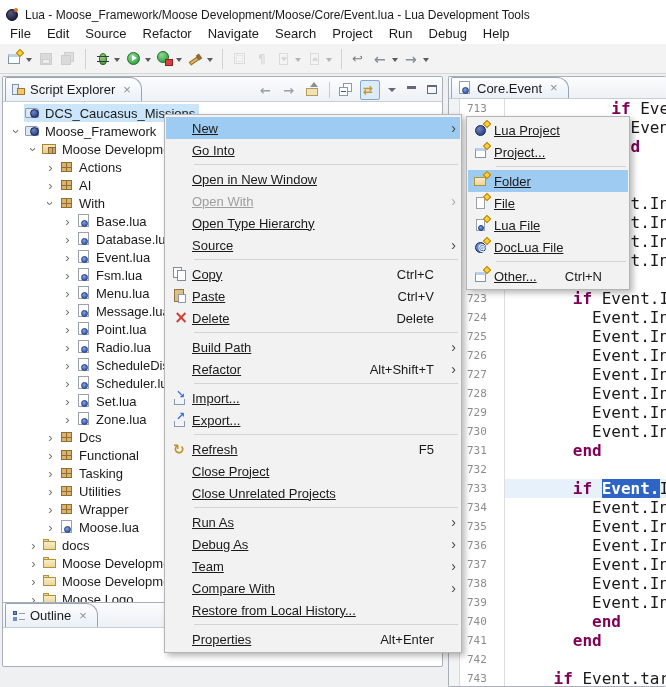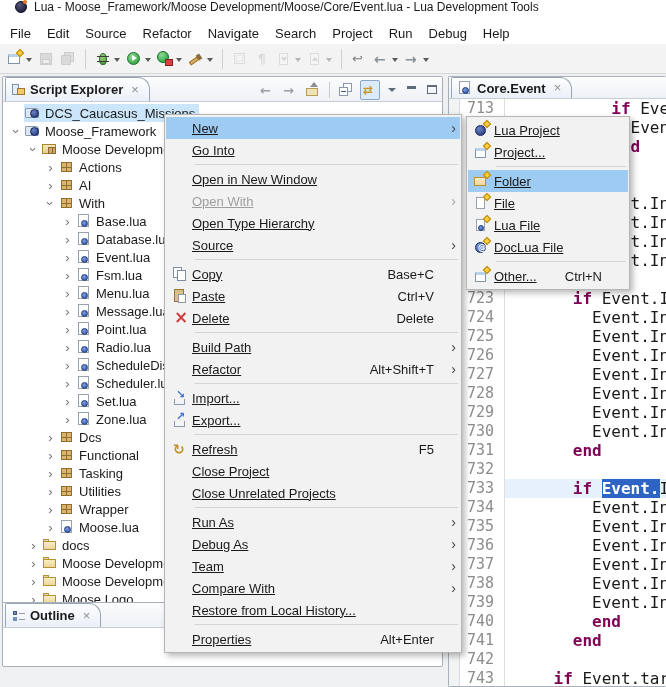--- a/index.html
+++ b/index.html
@@ -2,63 +2,63 @@
 <html><head>
 <meta charset="utf-8">
 <style>
   * { box-sizing: border-box; margin: 0; padding: 0; }
   html,body { background:#fff; }
   #app {
     position:relative; width:666px; height:687px; overflow:hidden;
     background:#fff; font-family:"Liberation Sans",sans-serif; font-size:13px; color:#1a1a1a;
   }
   
-  .titlebar { position:absolute; left:0; top:0; width:666px; height:22px; background:#fff; display:flex; align-items:flex-start; padding-left:14px; }
+  .titlebar { position:absolute; left:0; top:0; width:666px; height:22px; background:#fff; display:flex; align-items:flex-end; padding-left:5px; }
   .title-text { font-size:12px; margin-left:6px; white-space:nowrap; }
   .menubar { position:absolute; left:0; top:22px; width:666px; height:22px; background:#fff; display:flex; align-items:center; padding-left:2px; }
   .mb-item { padding:3px 8px; font-size:13px; cursor:default; }
   .toolbar { position:absolute; left:0; top:44px; width:666px; height:30px; background:#f3f3f3; border-bottom:1px solid #d7d7d7; display:flex; align-items:center; padding:0 4px; }
   .tb-btn { height:24px; display:flex; align-items:center; padding:0 3px; border-radius:2px; }
   .tb-btn.disabled .icon { opacity:.45; filter:grayscale(.9); }
   .tb-sep { width:1px; height:20px; background:#d0d0d0; margin:0 6px; }
   .caret { width:0; height:0; border:3px solid transparent; border-top:4px solid #5a5a5a; margin:5px 0 0 3px; }
   .tb-btn.disabled .caret { border-top-color:#b5b5b5; }
 
   
   .workbench { position:absolute; left:0; top:74px; width:666px; height:613px; background:#eef0f2; }
   .panel { position:absolute; background:#fff; border:1px solid #a9afb9; border-radius:2px; overflow:hidden; }
   #script-panel { left:2px; top:2px; width:441px; height:544px; }
   #outline-panel { left:2px; top:528px; width:441px; height:65px; }
   #editor-panel { left:448px; top:2px; width:218px; height:611px; border-right:none; }
   .view-header { position:relative; height:25px; background:linear-gradient(#fbfcfd,#eef1f5); border-bottom:1px solid #c8cdd4; }
   .editor-head { height:22px; }
   .tab { position:absolute; left:2px; top:0; bottom:0; display:flex; align-items:center; padding:0 10px 0 5px;
          background:linear-gradient(#fdfeff,#e9f0f8); border:1px solid #98a5b4; border-bottom:none; border-radius:2px 12px 0 0; }
-  .tab-label { margin:0 5px 0 4px; white-space:nowrap;font-weight:bold; }
+  .tab-label { margin:0 5px 0 4px; white-space:nowrap; }
   .tab-close { color:#8e8e8e; font-size:13px; line-height:10px; margin-left:3px; cursor:default; }
   .view-toolbar { position:absolute; right:3px; top:0; height:25px; display:flex; align-items:center; gap:5px; }
   .vt-btn { display:flex; align-items:center; padding:1px; border-radius:2px; }
   .vt-btn.tb-active { background:#dcebfa; border:1px solid #86a7c8; }
   .vt-sep { width:1px; height:16px; background:#c9c9c9; margin:0 2px; }
 
   
   .tree { position:absolute; left:0; right:0; top:25px; bottom:0; background:#fff; padding-top:2px; overflow:hidden; }
   .tree-row { height:18px; display:flex; align-items:center; white-space:nowrap; }
   .chev { width:15px; flex:none; text-align:center; color:#707070; font-size:13px; line-height:13px; }
   .chev.exp { transform:rotate(90deg); }
   .row-core { display:flex; align-items:center; gap:4px; padding:0 4px 0 1px; height:18px; }
   .tree-row.selected .row-core { background:#cbe6fa; }
   .tree-label { font-size:13px; }
 
   
   .editor-body { position:absolute; left:0; right:0; top:22px; bottom:0; background:#fff; }
   .ruler { position:absolute; left:0; top:0; bottom:0; width:11px; background:#f2f3f4; border-right:1px solid #d9dbde; }
   .code { position:absolute; left:11px; right:0; top:0; bottom:0; font-family:"DejaVu Sans Mono",monospace; font-size:16px; overflow:hidden; }
   .code-line { display:flex; height:19px; line-height:19px; white-space:pre; }
-  .ln { width:45px; flex:none; padding-left:7px; color:#8c8c8c; border-right:1px solid #dedede; font-size:15px; }
+  .ln { width:45px; flex:none; padding-left:7px; color:#8c8c8c; border-right:1px solid #dedede; font-size:11px; }
   .ct { flex:1; padding-left:10px; }
   .ct.cur { background:#e7f1fc; }
   .k { color:#7f0055; font-weight:bold; }
   .sel { background:#2e64c4; color:#ffffff;font-weight:bold; }
 
   
   .menu { position:absolute; background:#f2f2f2; border:1px solid #b5b5b5; box-shadow:3px 3px 6px rgba(0,0,0,.28); padding:2px 1px; z-index:10; }
   #context-menu { left:164px; top:114px; width:298px; }
   #new-submenu { left:466px; top:116px; width:164px; }
   .mi { height:22px; display:flex; align-items:center; padding:0 2px; }
@@ -574,21 +574,21 @@
         <div class="mi-label">Source</div>
         <div class="mi-short"></div>
         <div class="mi-arrow">›</div>
       </div>
       <div class="menu-sep"></div>
       <div class="mi">
         <div class="mi-gutter">
           <div class="icon copy-icon" style="display: inline-block;"></div>
         </div>
         <div class="mi-label">Copy</div>
-        <div class="mi-short">Base+C</div>
+        <div class="mi-short">Ctrl+C</div>
         <div class="mi-arrow"></div>
       </div>
       <div class="mi">
         <div class="mi-gutter">
           <div class="icon paste-icon" style="display: inline-block;"></div>
         </div>
         <div class="mi-label">Paste</div>
         <div class="mi-short">Ctrl+V</div>
         <div class="mi-arrow"></div>
       </div>

